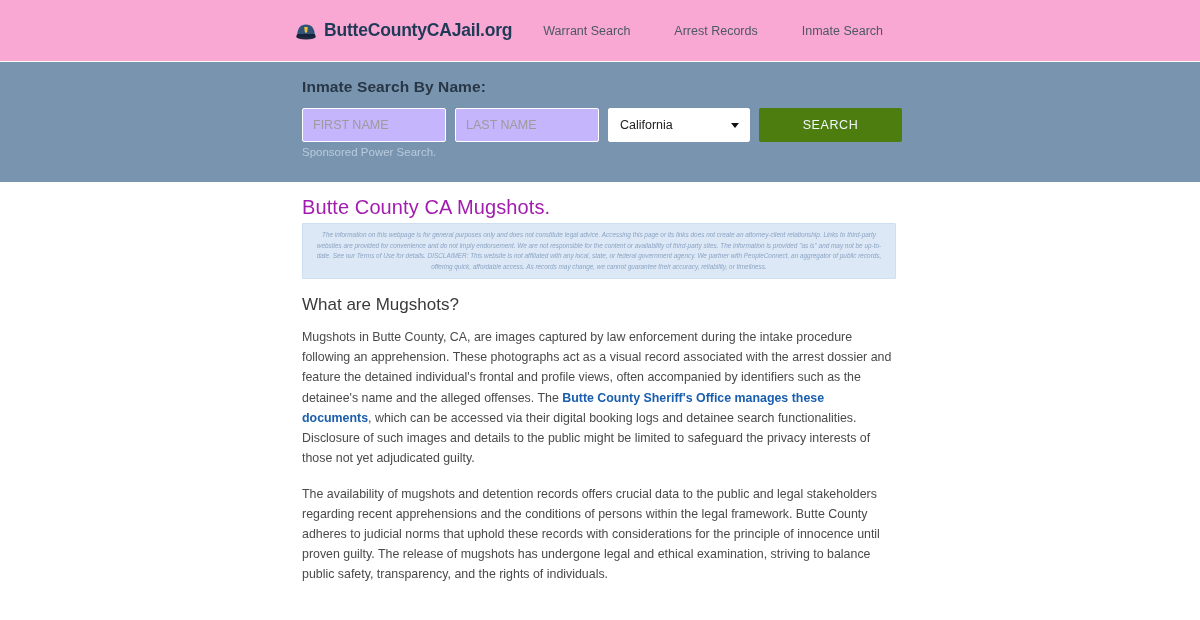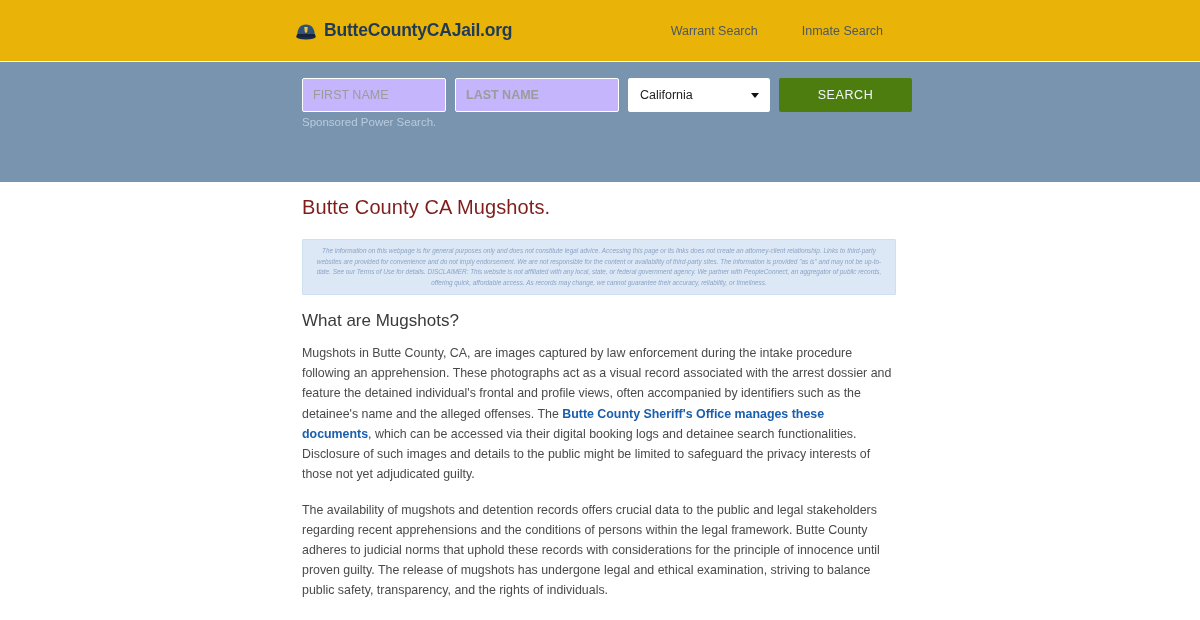--- a/index.html
+++ b/index.html
@@ -11,21 +11,21 @@
     height: 620px;
     overflow: hidden;
     background: #ffffff;
     font-family: "Liberation Sans", sans-serif;
     -webkit-font-smoothing: antialiased;
   }
 
   
   .site-header {
     height: 62px;
-    background: #eab308;
+    background: #f9a8d4;
     display: flex;
     align-items: center;
     justify-content: center;
     border-bottom: 1px solid #ffffff;
   }
   .header-inner {
     width: 1200px;
     height: 62px;
     display: flex;
     align-items: center;
@@ -95,21 +95,21 @@
     background: #c4b5fd;
     border-radius: 2px;
     font-size: 12.5px;
     color: #3b3b3b;
     padding: 0 10px;
     font-family: "Liberation Sans", sans-serif;
     outline: none;
   }
   .field::placeholder { color: #9b9b9b; }
   #first-name-input { width: 144px; }
-  #last-name-input  { width: 164px; font-weight: bold; }
+  #last-name-input  { width: 144px; }
   .select-wrap {
     position: relative;
     width: 142px;
     height: 34px;
   }
   .state-select {
     appearance: none;
     -webkit-appearance: none;
     width: 142px;
     height: 34px;
@@ -156,22 +156,22 @@
   
   .article {
     width: 594px;
     margin: 0 0 0 302px;
     padding-top: 14px;
     color: #444444;
   }
   h1.page-title {
     font-size: 20px;
     font-weight: normal;
-    color: #7f1d1d;
-    margin: 0 0 20px 0;
+    color: #a21caf;
+    margin: 0 0 4px 0;
     letter-spacing: 0.1px;
   }
   .disclaimer {
     background: #dde8f6;
     border: 1px solid #cfdff2;
     color: #8ba4c4;
     font-style: italic;
     font-size: 6.4px;
     line-height: 1.65;
     text-align: center;
@@ -211,29 +211,31 @@
           <path d="M4 28 C4 15 10 8 20 8 C30 8 36 15 36 28 Z" fill="#2f5278"></path>
           <rect x="3" y="25.5" width="34" height="5.5" rx="2.6" fill="#16233a"></rect>
           <path d="M16.8 12.5 h6.4 l-0.9 8.2 c-0.15 1.4 -1.3 2.4 -2.3 2.4 s-2.15 -1 -2.3 -2.4 z" fill="#f0c23c"></path>
         </svg>
       </span>
       <span class="brand-text">ButteCountyCAJail.org</span>
     </a>
 
     <nav class="main-nav">
       <a class="nav-link" href="#">Warrant Search</a>
+      <a class="nav-link" href="#">Arrest Records</a>
       <a class="nav-link" href="#">Inmate Search</a>
     </nav>
 
   </div>
 </header>
 
 <section class="hero">
   <div class="hero-inner">
 
+    <div class="hero-title">Inmate Search By Name:</div>
 
     <form class="search-row">
       <input class="field" id="first-name-input" type="text" placeholder="FIRST NAME" value="" style="">
 
       <input class="field" id="last-name-input" type="text" placeholder="LAST NAME" style="">
 
       <span class="select-wrap">
         <select class="state-select">
           <option>California</option>
         </select>

